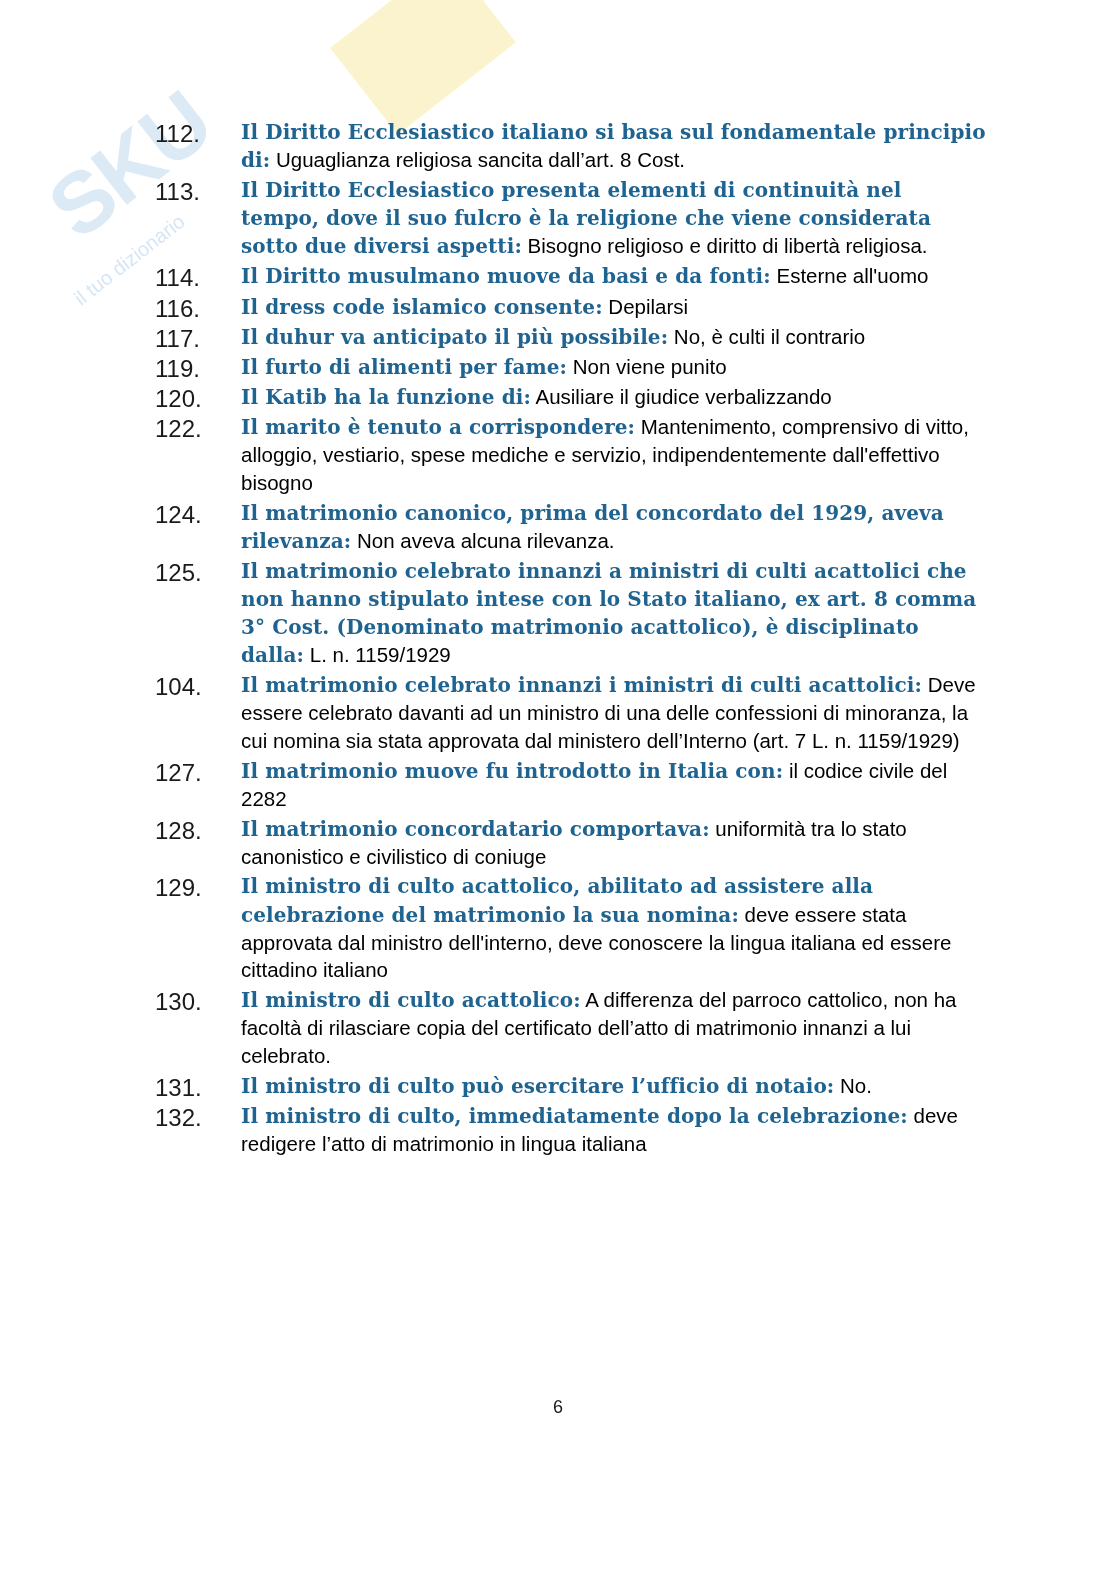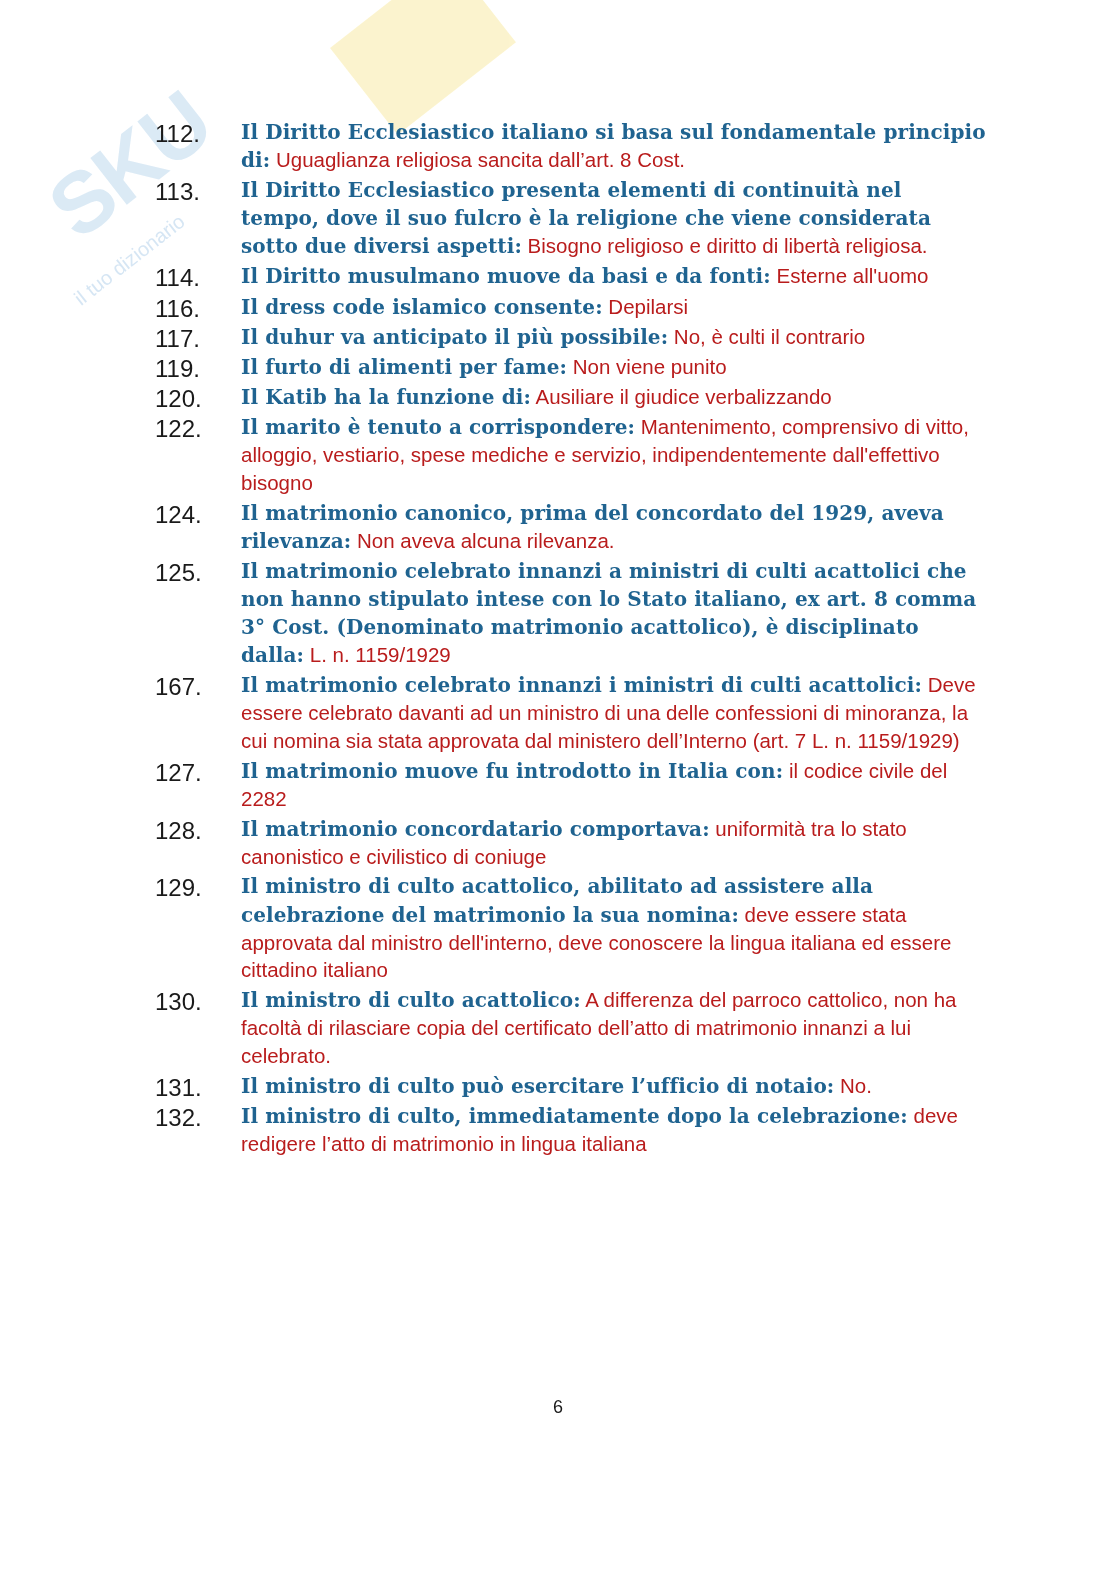--- a/index.html
+++ b/index.html
@@ -104,21 +104,21 @@
   }
   .q {
     font-family: "DejaVu Serif", "Liberation Serif", serif;
     font-weight: bold;
     color: #1f6390;
     font-size: 20px;
     letter-spacing: .1px;
   }
   .a {
     font-family: "Liberation Sans", sans-serif;
-    color: #b91c1c;
+    color: #000000;
     font-size: 20.5px;
   }
 
   .pagenum {
     position: absolute;
     left: 0;
     right: 0;
     top: 1397px;
     text-align: center;
     font-family: "Liberation Sans", sans-serif;
@@ -143,21 +143,21 @@
         <li class="qitem"><span class="num">112.</span><span class="q">Il Diritto Ecclesiastico italiano si basa sul fondamentale principio di:</span><span class="a"> Uguaglianza religiosa sancita dall’art. 8 Cost.</span></li>
         <li class="qitem"><span class="num">113.</span><span class="q">Il Diritto Ecclesiastico presenta elementi di continuità nel tempo, dove il suo fulcro è la religione che viene considerata sotto due diversi aspetti:</span><span class="a"> Bisogno religioso e diritto di libertà religiosa.</span></li>
         <li class="qitem"><span class="num">114.</span><span class="q">Il Diritto musulmano muove da basi e da fonti:</span><span class="a"> Esterne all'uomo</span></li>
         <li class="qitem"><span class="num">116.</span><span class="q">Il dress code islamico consente:</span><span class="a"> Depilarsi</span></li>
         <li class="qitem"><span class="num">117.</span><span class="q">Il duhur va anticipato il più possibile:</span><span class="a"> No, è culti il contrario</span></li>
         <li class="qitem"><span class="num">119.</span><span class="q">Il furto di alimenti per fame:</span><span class="a"> Non viene punito</span></li>
         <li class="qitem"><span class="num">120.</span><span class="q">Il Katib ha la funzione di:</span><span class="a"> Ausiliare il giudice verbalizzando</span></li>
         <li class="qitem"><span class="num">122.</span><span class="q">Il marito è tenuto a corrispondere:</span><span class="a"> Mantenimento, comprensivo di vitto, alloggio, vestiario, spese mediche e servizio, indipendentemente dall'effettivo bisogno</span></li>
         <li class="qitem"><span class="num">124.</span><span class="q">Il matrimonio canonico, prima del concordato del 1929, aveva rilevanza:</span><span class="a"> Non aveva alcuna rilevanza.</span></li>
         <li class="qitem"><span class="num">125.</span><span class="q">Il matrimonio celebrato innanzi a ministri di culti acattolici che non hanno stipulato intese con lo Stato italiano, ex art. 8 comma 3° Cost. (Denominato matrimonio acattolico), è disciplinato dalla:</span><span class="a"> L. n. 1159/1929</span></li>
-        <li class="qitem"><span class="num">167.</span><span class="q">Il matrimonio celebrato innanzi i ministri di culti acattolici:</span><span class="a"> Deve essere celebrato davanti ad un ministro di una delle confessioni di minoranza, la cui nomina sia stata approvata dal ministero dell’Interno (art. 7 L. n. 1159/1929)</span></li>
+        <li class="qitem"><span class="num">104.</span><span class="q">Il matrimonio celebrato innanzi i ministri di culti acattolici:</span><span class="a"> Deve essere celebrato davanti ad un ministro di una delle confessioni di minoranza, la cui nomina sia stata approvata dal ministero dell’Interno (art. 7 L. n. 1159/1929)</span></li>
         <li class="qitem"><span class="num">127.</span><span class="q">Il matrimonio muove fu introdotto in Italia con:</span><span class="a"> il codice civile del 2282</span></li>
         <li class="qitem"><span class="num">128.</span><span class="q">Il matrimonio concordatario comportava:</span><span class="a"> uniformità tra lo stato canonistico e civilistico di coniuge</span></li>
         <li class="qitem"><span class="num">129.</span><span class="q">Il ministro di culto acattolico, abilitato ad assistere alla celebrazione del matrimonio la sua nomina:</span><span class="a"> deve essere stata approvata dal ministro dell'interno, deve conoscere la lingua italiana ed essere cittadino italiano</span></li>
         <li class="qitem"><span class="num">130.</span><span class="q">Il ministro di culto acattolico:</span><span class="a"> A differenza del parroco cattolico, non ha facoltà di rilasciare copia del certificato dell’atto di matrimonio innanzi a lui celebrato.</span></li>
         <li class="qitem"><span class="num">131.</span><span class="q">Il ministro di culto può esercitare l’ufficio di notaio:</span><span class="a"> No.</span></li>
         <li class="qitem"><span class="num">132.</span><span class="q">Il ministro di culto, immediatamente dopo la celebrazione:</span><span class="a"> deve redigere l’atto di matrimonio in lingua italiana</span></li>
       </ol>
   </div>
 
   <div class="pagenum">6</div>

